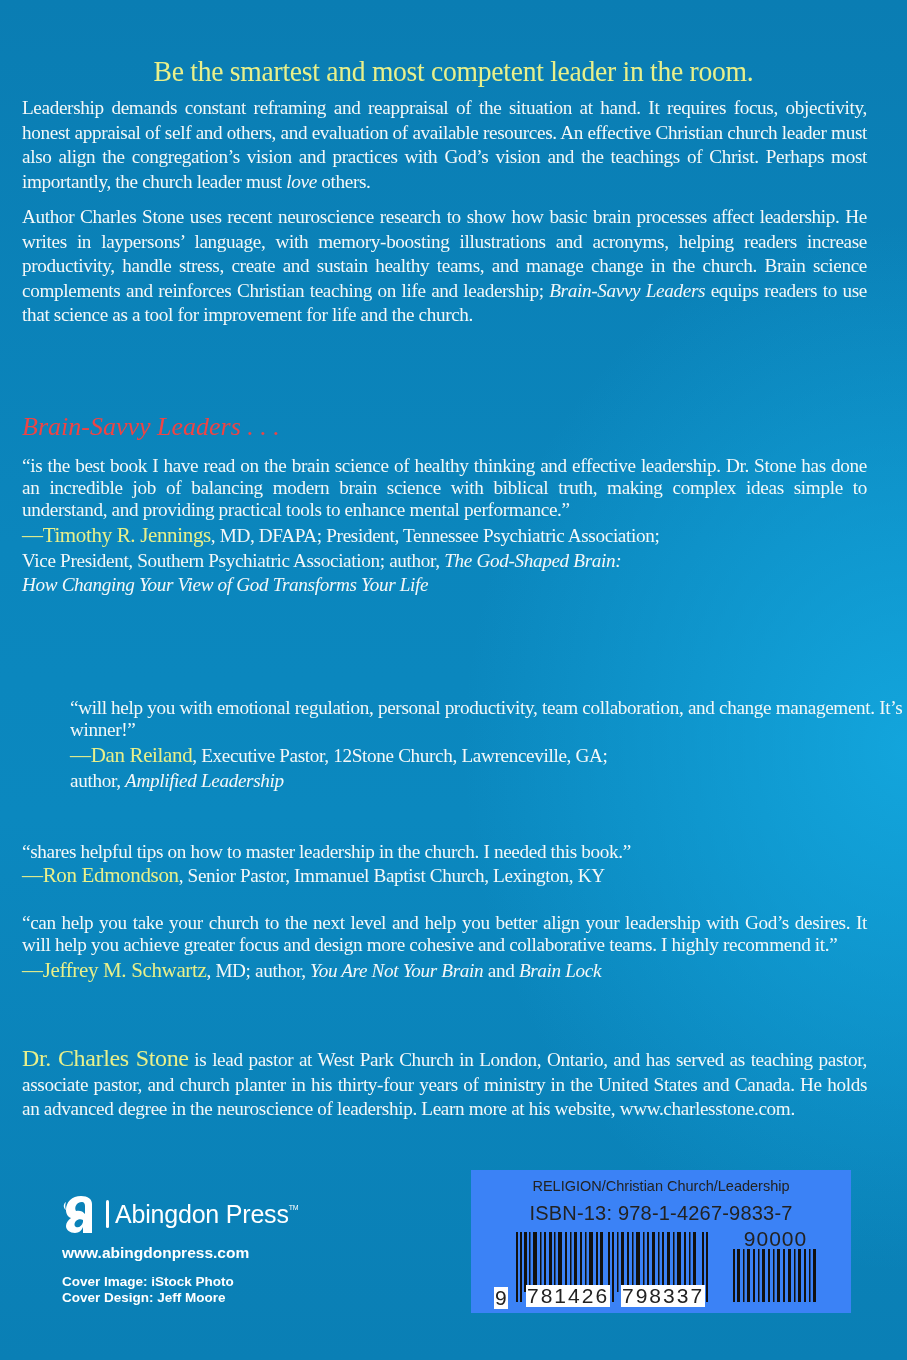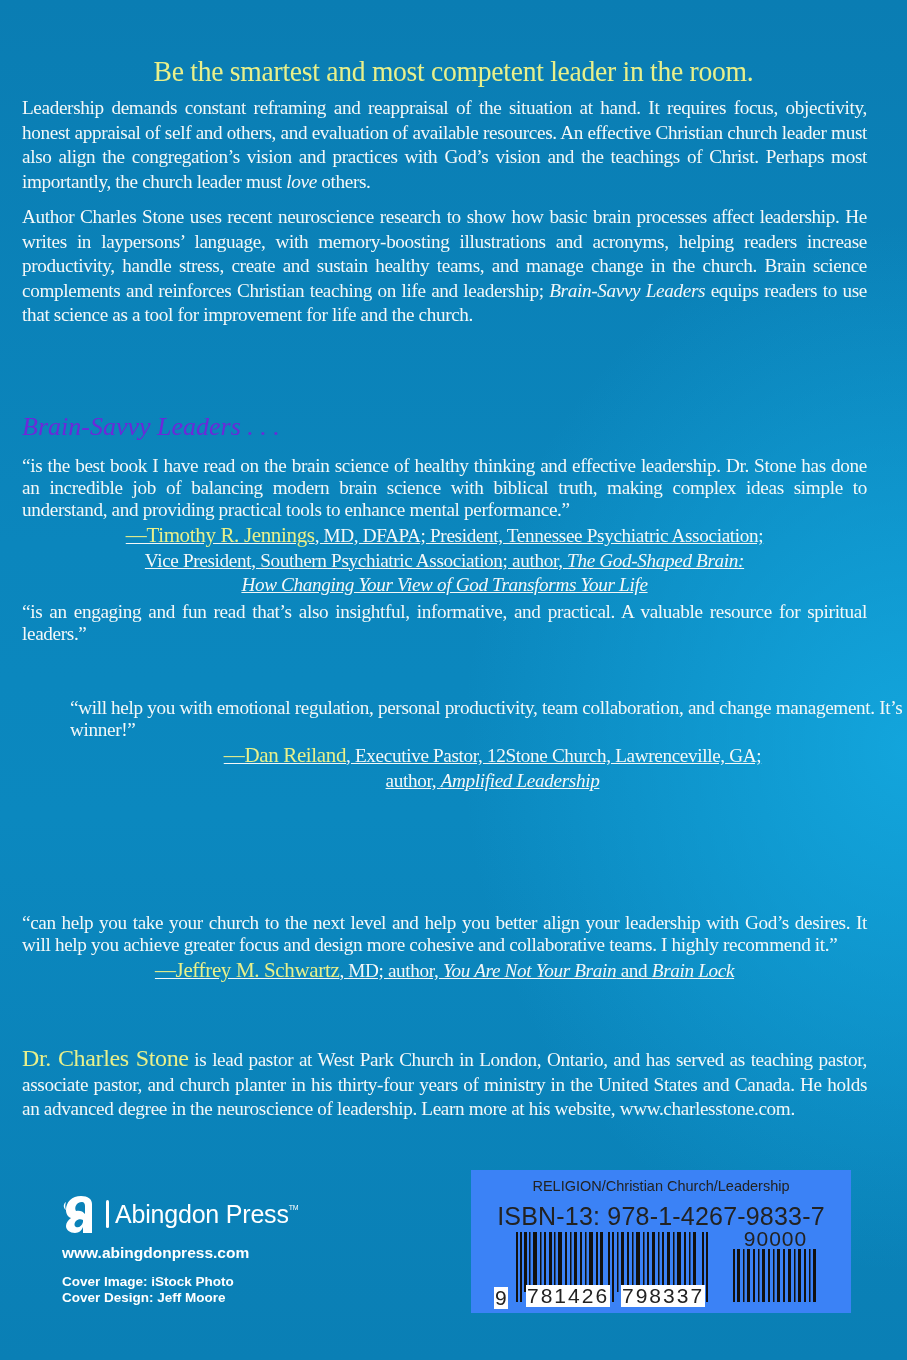--- a/index.html
+++ b/index.html
@@ -21,25 +21,25 @@
     transform: scaleX(0.92); transform-origin: center;
   }
   .para {
     font-size: 19.2px; line-height: 24.6px; text-align: justify; margin: 0;
     letter-spacing: -0.35px;
   }
   .p1 { top: 96px; }
   .p2 { top: 205px; }
   .sub-heading {
     position: absolute; top: 412px; left: 22px;
-    color: #6d28d9; font-style: italic; font-size: 26px;
+    color: #ef4444; font-style: italic; font-size: 26px;
   }
   .quote { position: absolute; left: 22px; width: 845px; }
   .quote .q { font-size: 19.2px; line-height: 22px; text-align: justify; margin: 0; letter-spacing: -0.35px; }
-  .quote .attr { font-size: 19.2px; line-height: 24.6px; text-align: center; margin: 2px 0 0 0; letter-spacing: -0.35px; text-decoration: underline; }
+  .quote .attr { font-size: 19.2px; line-height: 24.6px; text-align: left; margin: 2px 0 0 0; letter-spacing: -0.35px; }
   .hl { color: #e9f08a; font-size: 21px; }
   em { font-style: italic; }
 
   .q1 { top: 455px; }
   .q2 { top: 601px; }
   .q3 { top: 697px; margin-left: 48px; }
   .q4 { top: 841px; }
   .q5 { top: 912px; }
 
   .bio { position: absolute; top: 1046px; left: 22px; width: 845px; }
@@ -54,21 +54,21 @@
   .logo-text sup { font-size: 7px; vertical-align: top; position: relative; top: 4px; }
   .pub-url { font-weight: bold; font-size: 15.5px; margin-top: 10px; }
   .credits { font-weight: bold; font-size: 13.5px; margin-top: 12px; line-height: 16px; }
 
   .barcode-box {
     position: absolute; left: 471px; top: 1170px; width: 380px; height: 143px;
     background: #3b82f6; color: #222;
     font-family: "Liberation Sans", "DejaVu Sans", sans-serif;
   }
   .bc-category { position: absolute; top: 8px; left: 0; width: 100%; text-align: center; font-size: 14.5px; }
-  .bc-isbn { position: absolute; top: 32px; left: 0; width: 100%; text-align: center; font-size: 25px; letter-spacing: 0.2px; }
+  .bc-isbn { position: absolute; top: 32px; left: 0; width: 100%; text-align: center; font-size: 20px; letter-spacing: 0.2px; }
   .bc-main { position: absolute; left: 45px; top: 62px; width: 193px; height: 70px; }
   .bc-addon { position: absolute; left: 262px; top: 79px; width: 85px; height: 53px; }
   .bc-addon-num { position: absolute; left: 262px; top: 57px; width: 85px; text-align: center; font-size: 21px; letter-spacing: 1px; }
   .bc-digits { position: absolute; left: 0; top: 115px; width: 248px; height: 24px; background: transparent; }
   .bc-digits span { position: absolute; font-size: 21px; background: #fff; padding: 0 1px; line-height: 22px; }
 </style>
 </head>
 <body>
 
 <div class="page">
@@ -84,31 +84,36 @@
   <div class="quote q1">
     <p class="q">“is the best book I have read on the brain science of healthy thinking and effective leadership. Dr. Stone has done an incredible job of balancing modern brain science with biblical truth, making complex ideas simple to understand, and providing practical tools to enhance mental performance.”</p>
     <p class="attr">
       <span class="hl">—Timothy R. Jennings</span><span>, MD, DFAPA; President, Tennessee Psychiatric Association;</span><br>
       <span>Vice President, Southern Psychiatric Association; author, </span><em>The God-Shaped Brain:</em><br>
       <em>How Changing Your View of God Transforms Your Life</em>
     </p>
   </div>
 
   <div class="quote q2">
-    <p class="q">“is an engaging and fun read that’s also insightful, informative, and practical. A valuable resource for spiritual leaders.”</p>
   </div>
 
   <div class="quote q3">
     <p class="q">“will help you with emotional regulation, personal productivity, team collaboration, and change management. It’s a winner!”</p>
     <p class="attr">
       <span class="hl">—Dan Reiland</span><span>, Executive Pastor, 12Stone Church, Lawrenceville, GA;</span><br>
       <span>author, </span><em>Amplified Leadership</em>
     </p>
   </div>
 
+  <div class="quote q4">
+    <p class="q">“shares helpful tips on how to master leadership in the church. I needed this book.”</p>
+    <p class="attr" style="margin-top:0">
+      <span class="hl">—Ron Edmondson</span><span>, Senior Pastor, Immanuel Baptist Church, Lexington, KY</span>
+    </p>
+  </div>
 
   <div class="quote q5">
     <p class="q">“can help you take your church to the next level and help you better align your leadership with God’s desires. It will help you achieve greater focus and design more cohesive and collaborative teams. I highly recommend it.”</p>
     <p class="attr">
       <span class="hl">—Jeffrey M. Schwartz</span><span>, MD; author, </span><em>You Are Not Your Brain</em><span> and </span><em>Brain Lock</em>
     </p>
   </div>
 
   <div class="bio">
     <p class="para"><span class="name">Dr. Charles Stone</span><span> is lead pastor at West Park Church in London, Ontario, and has served as teaching pastor, associate pastor, and church planter in his thirty-four years of ministry in the United States and Canada. He holds an advanced degree in the neuroscience of leadership. Learn more at his website, www.charlesstone.com.</span></p>

